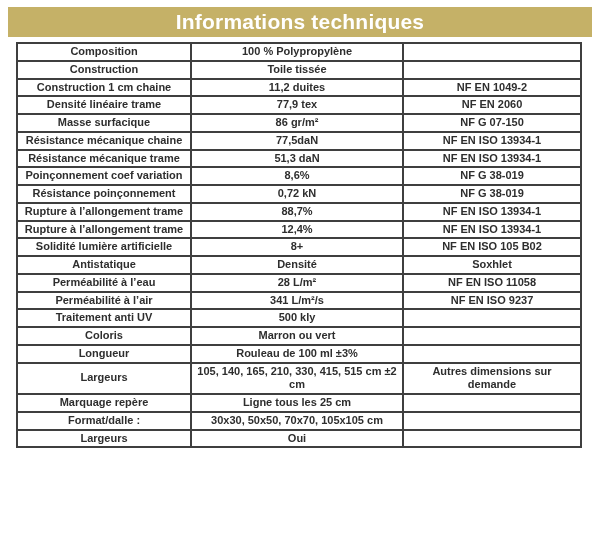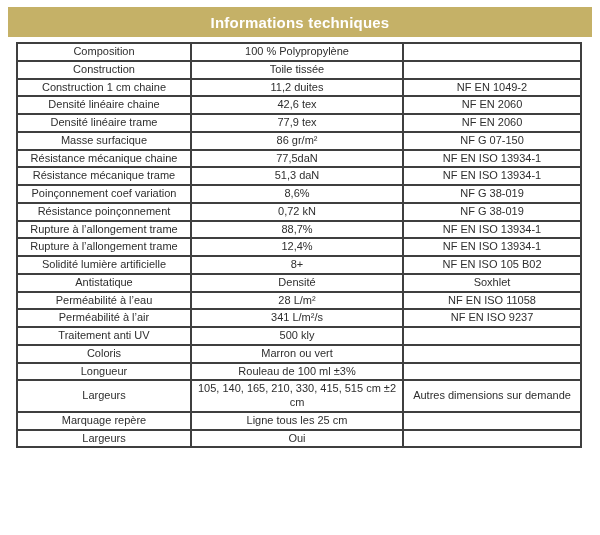--- a/index.html
+++ b/index.html
@@ -22,31 +22,32 @@
     top: 7px;
     width: 584px;
     height: 30px;
     background: #c5b167;
     display: flex;
     align-items: center;
     justify-content: center;
   }
   .title-bar span {
     color: #ffffff;
-    font-size: 15px;
+    font-size: 21px;
     font-weight: bold;
     letter-spacing: 0.2px;
   }
   table.specs {
     position: absolute;
     left: 16px;
     top: 42px;
     width: 564px;
     border-collapse: collapse;
     table-layout: fixed;
+    font-weight: bold;
   }
   table.specs td {
     border: 2px solid #3f3f3f;
     text-align: center;
     vertical-align: middle;
     font-size: 11px;
     color: #2e2e2e;
     height: 17px;
     padding: 1px 4px;
     line-height: 1.25;
@@ -84,25 +85,20 @@
       <td></td>
     </tr>
 
     <tr>
       <td>Construction 1 cm chaine</td>
       <td>11,2 duites</td>
       <td>NF EN 1049-2</td>
     </tr>
 
 
-    <tr>
-      <td>Densité linéaire chaine</td>
-      <td>42,6 tex</td>
-      <td>NF EN 2060</td>
-    </tr>
 
     <tr>
       <td>Densité linéaire trame</td>
       <td>77,9 tex</td>
       <td>NF EN 2060</td>
     </tr>
 
     <tr>
       <td>Masse surfacique</td>
       <td>86 gr/m²</td>
@@ -192,20 +188,25 @@
       <td>105, 140, 165, 210, 330, 415, 515 cm ±2 cm</td>
       <td>Autres dimensions sur demande</td>
     </tr>
 
     <tr>
       <td>Marquage repère</td>
       <td>Ligne tous les 25 cm</td>
       <td></td>
     </tr>
 
+    <tr>
+      <td>Format/dalle :</td>
+      <td>30x30, 50x50, 70x70, 105x105 cm</td>
+      <td></td>
+    </tr>
 
     <tr>
       <td>Largeurs</td>
       <td>Oui</td>
       <td></td>
     </tr>
   </tbody>
   </table>
 
 </div>

